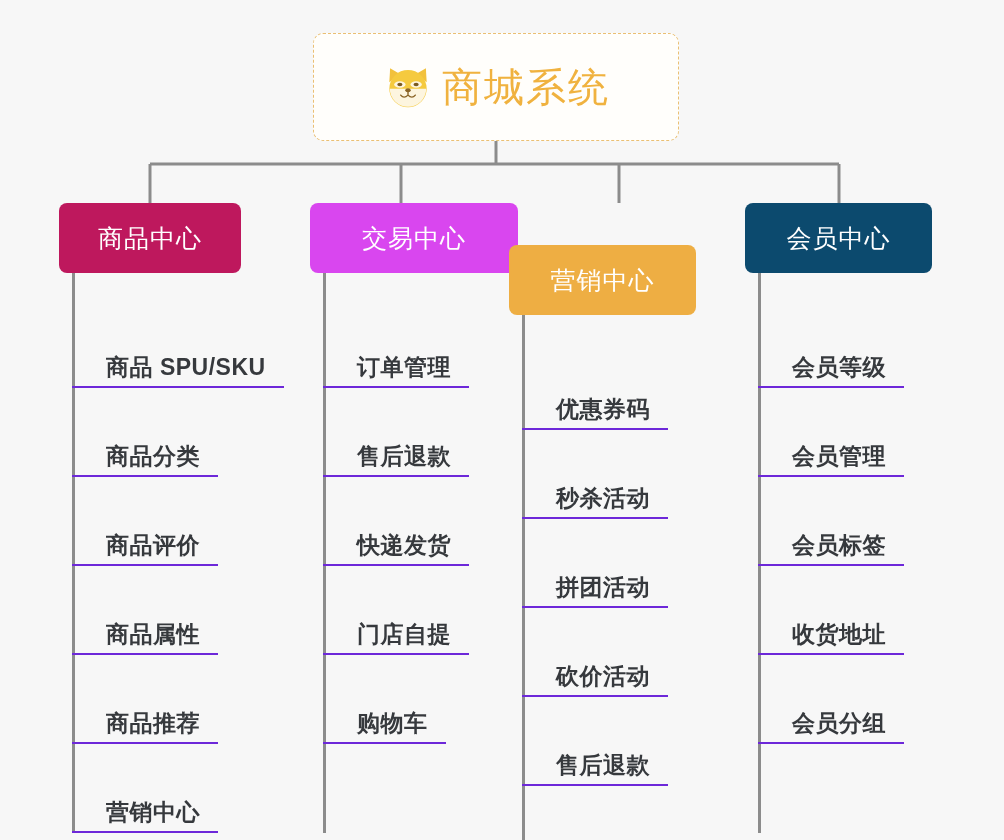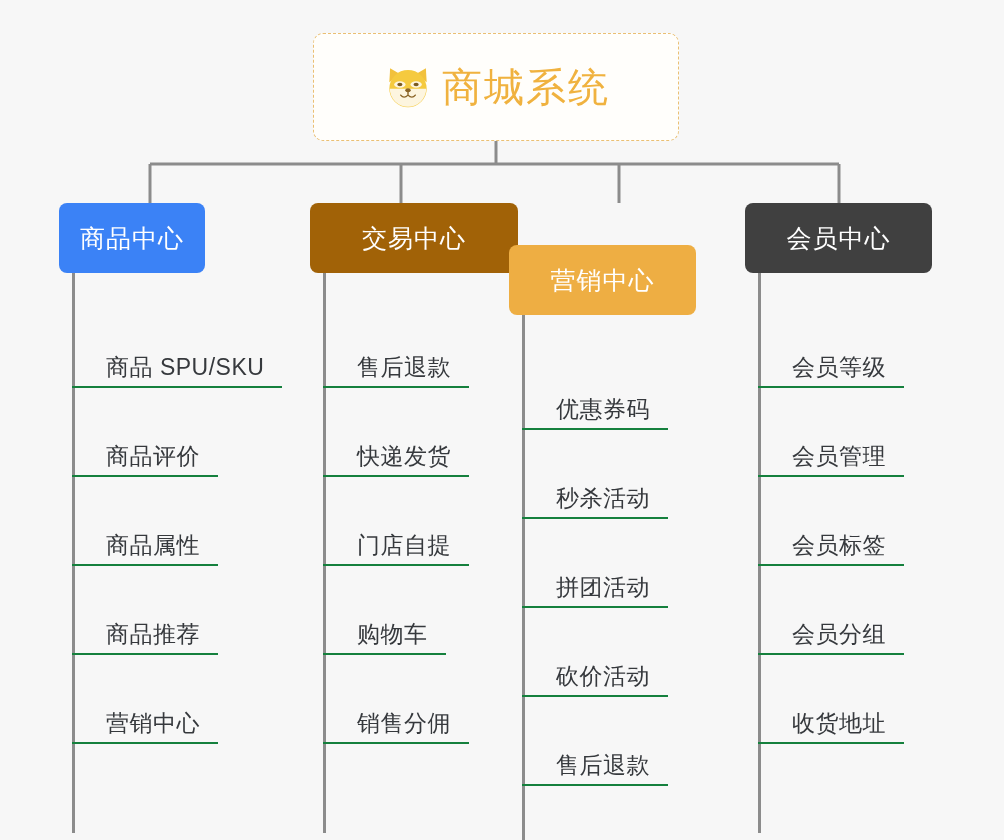--- a/index.html
+++ b/index.html
@@ -95,23 +95,24 @@
   }
   .leaf {
     position: relative;
     height: 89px;
     display: flex;
     align-items: flex-end;
     padding-left: 0;
   }
   .leaf-inner {
     display: inline-block;
-    border-bottom: 2px solid #15803d;
+    border-bottom: 2px solid #6d28d9;
     padding: 0 18px 6px 34px;
     white-space: nowrap;
+    font-weight: bold;
   }
   .leaf-label {
     font-size: 23px;
     color: #36393d;
     letter-spacing: 0.5px;
     line-height: 1.1;
   }
 </style>
 </head>
 <body>
@@ -126,32 +127,37 @@
       <path d="M 150 164 L 839 164"></path>
 
       <path d="M 150 164 L 150 203"></path>
       <path d="M 401 164 L 401 203"></path>
       <path d="M 619 164 L 619 203"></path>
       <path d="M 839 164 L 839 203"></path>
     </g>
   </svg>
 
   <div class="column" style="left:59px;width:182px;">
-    <div class="cat-box" style="background:#3b82f6;width:146px;">
+    <div class="cat-box" style="background:#be185d;width:182px;">
       <span>商品中心</span>
     </div>
     <div class="leaf-list">
       <div class="spine" style="height:560px;"></div>
       <div class="leaf">
         <div class="leaf-inner">
           <span class="leaf-label">商品 SPU/SKU</span>
         </div>
       </div>
       <div class="leaf">
         <div class="leaf-inner">
+          <span class="leaf-label">商品分类</span>
+        </div>
+      </div>
+      <div class="leaf">
+        <div class="leaf-inner">
           <span class="leaf-label">商品评价</span>
         </div>
       </div>
       <div class="leaf">
         <div class="leaf-inner">
           <span class="leaf-label">商品属性</span>
         </div>
       </div>
       <div class="leaf">
         <div class="leaf-inner">
@@ -160,48 +166,48 @@
       </div>
       <div class="leaf">
         <div class="leaf-inner">
           <span class="leaf-label">营销中心</span>
         </div>
       </div>
     </div>
   </div>
 
   <div class="column" style="left:310px;width:182px;">
-    <div class="cat-box" style="background:#a16207;width:208px;">
+    <div class="cat-box" style="background:#d946ef;width:208px;">
       <span>交易中心</span>
     </div>
     <div class="leaf-list">
       <div class="spine" style="height:560px;"></div>
       <div class="leaf">
         <div class="leaf-inner">
+          <span class="leaf-label">订单管理</span>
+        </div>
+      </div>
+      <div class="leaf">
+        <div class="leaf-inner">
           <span class="leaf-label">售后退款</span>
         </div>
       </div>
       <div class="leaf">
         <div class="leaf-inner">
           <span class="leaf-label">快递发货</span>
         </div>
       </div>
       <div class="leaf">
         <div class="leaf-inner">
           <span class="leaf-label">门店自提</span>
         </div>
       </div>
       <div class="leaf">
         <div class="leaf-inner">
           <span class="leaf-label">购物车</span>
-        </div>
-      </div>
-      <div class="leaf">
-        <div class="leaf-inner">
-          <span class="leaf-label">销售分佣</span>
         </div>
       </div>
     </div>
   </div>
 
   <div class="column" style="left:509px;width:187px;margin-top:42px;">
     <div class="cat-box" style="background:#eeae43;width:187px;">
       <span>营销中心</span>
     </div>
     <div class="leaf-list">
@@ -233,21 +239,21 @@
       </div>
       <div class="leaf">
         <div class="leaf-inner">
           <span class="leaf-label">满减送</span>
         </div>
       </div>
     </div>
   </div>
 
   <div class="column" style="left:745px;width:187px;">
-    <div class="cat-box" style="background:#404040;width:187px;">
+    <div class="cat-box" style="background:#0c4a6e;width:187px;">
       <span>会员中心</span>
     </div>
     <div class="leaf-list">
       <div class="spine" style="height:560px;"></div>
       <div class="leaf">
         <div class="leaf-inner">
           <span class="leaf-label">会员等级</span>
         </div>
       </div>
       <div class="leaf">
@@ -255,26 +261,26 @@
           <span class="leaf-label">会员管理</span>
         </div>
       </div>
       <div class="leaf">
         <div class="leaf-inner">
           <span class="leaf-label">会员标签</span>
         </div>
       </div>
       <div class="leaf">
         <div class="leaf-inner">
+          <span class="leaf-label">收货地址</span>
+        </div>
+      </div>
+      <div class="leaf">
+        <div class="leaf-inner">
           <span class="leaf-label">会员分组</span>
-        </div>
-      </div>
-      <div class="leaf">
-        <div class="leaf-inner">
-          <span class="leaf-label">收货地址</span>
         </div>
       </div>
     </div>
   </div>
 
   <div class="root-node">
     <svg class="shiba-icon" viewBox="0 0 64 64" xmlns="http://www.w3.org/2000/svg">
 
       <path d="M10 9 L9 26 L22 16 Z" fill="#f2c13c"></path>
       <path d="M54 9 L55 26 L42 16 Z" fill="#f2c13c"></path>

